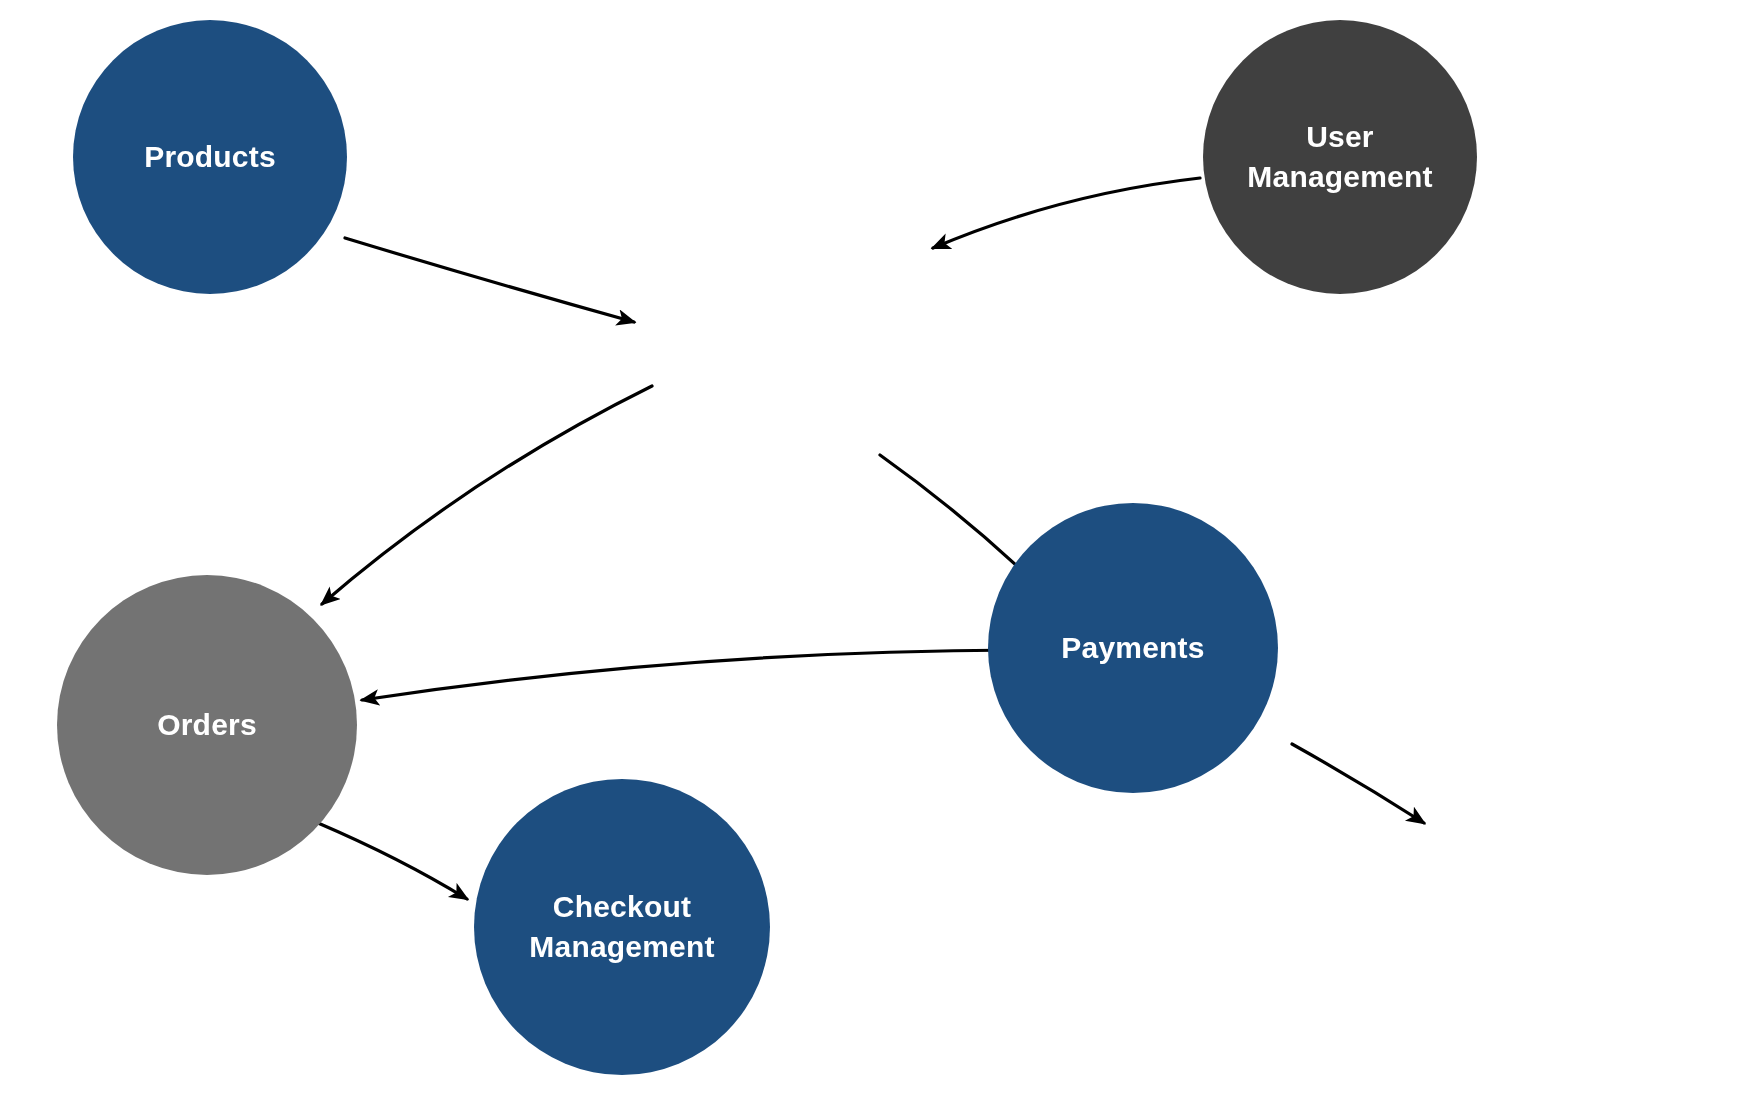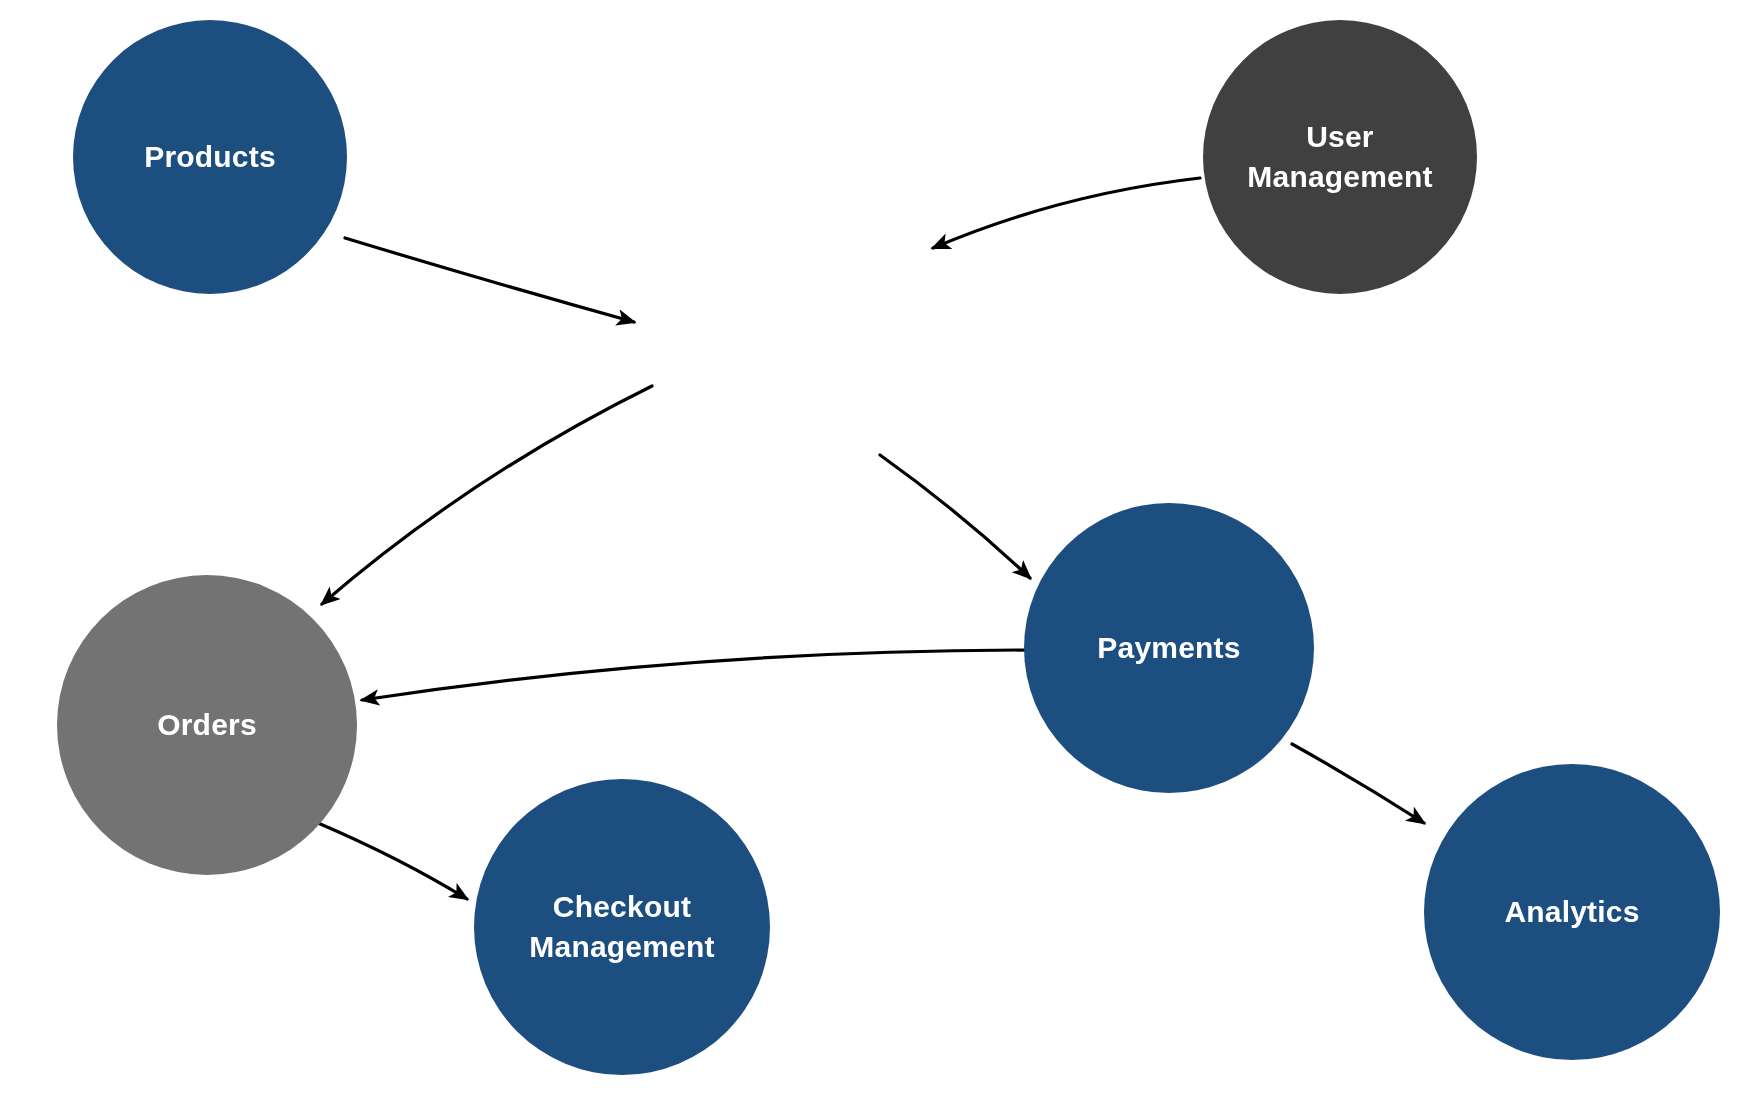--- a/index.html
+++ b/index.html
@@ -80,26 +80,23 @@
 
   <div class="node" style="left: 1203px; top: 20px; width: 274px; height: 274px; background: #404040; align-items: center;">
     <span class="node-label">User
 Management</span>
   </div>
 
   <div class="node" style="left: 57px; top: 575px; width: 300px; height: 300px; background: #737373;">
     <span class="node-label">Orders</span>
   </div>
 
-  <div class="node" style="left: 1024px; top: 503px; width: 290px; height: 290px; background: rgb(29, 78, 128); text-align: right;">
+  <div class="node" style="left: 988px; top: 503px; width: 290px; height: 290px; background: rgb(29, 78, 128); text-align: right;">
     <span class="node-label">Payments</span>
   </div>
 
   <div class="node" style="left: 474px; top: 779px; width: 296px; height: 296px; background: rgb(29, 78, 128);">
     <span class="node-label">Checkout
 Management</span>
   </div>
 
-  <div class="node" style="left: 1424px; top: 764px; width: 296px; height: 296px; background: rgb(29, 78, 128);">
-    <span class="node-label">Analytics</span>
-  </div>
 
 </div>
 
 </body></html>

